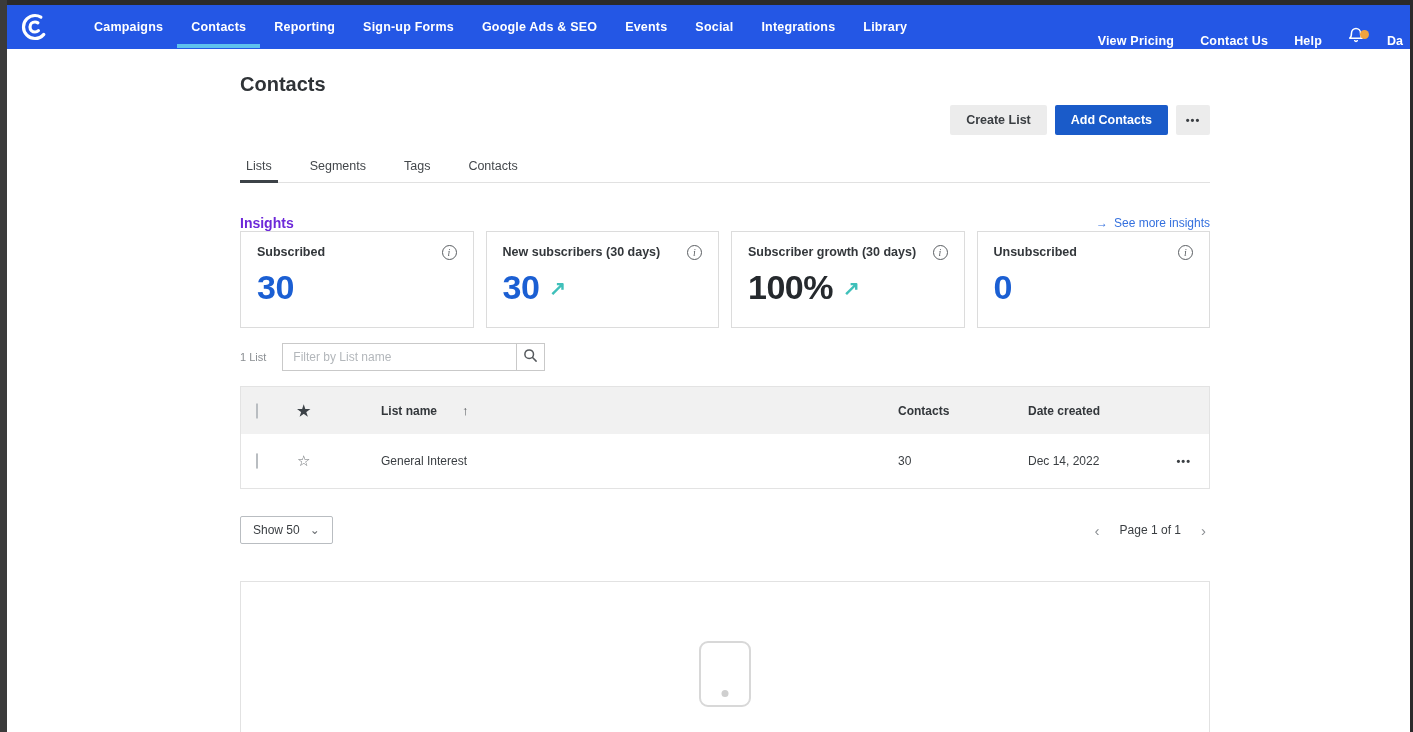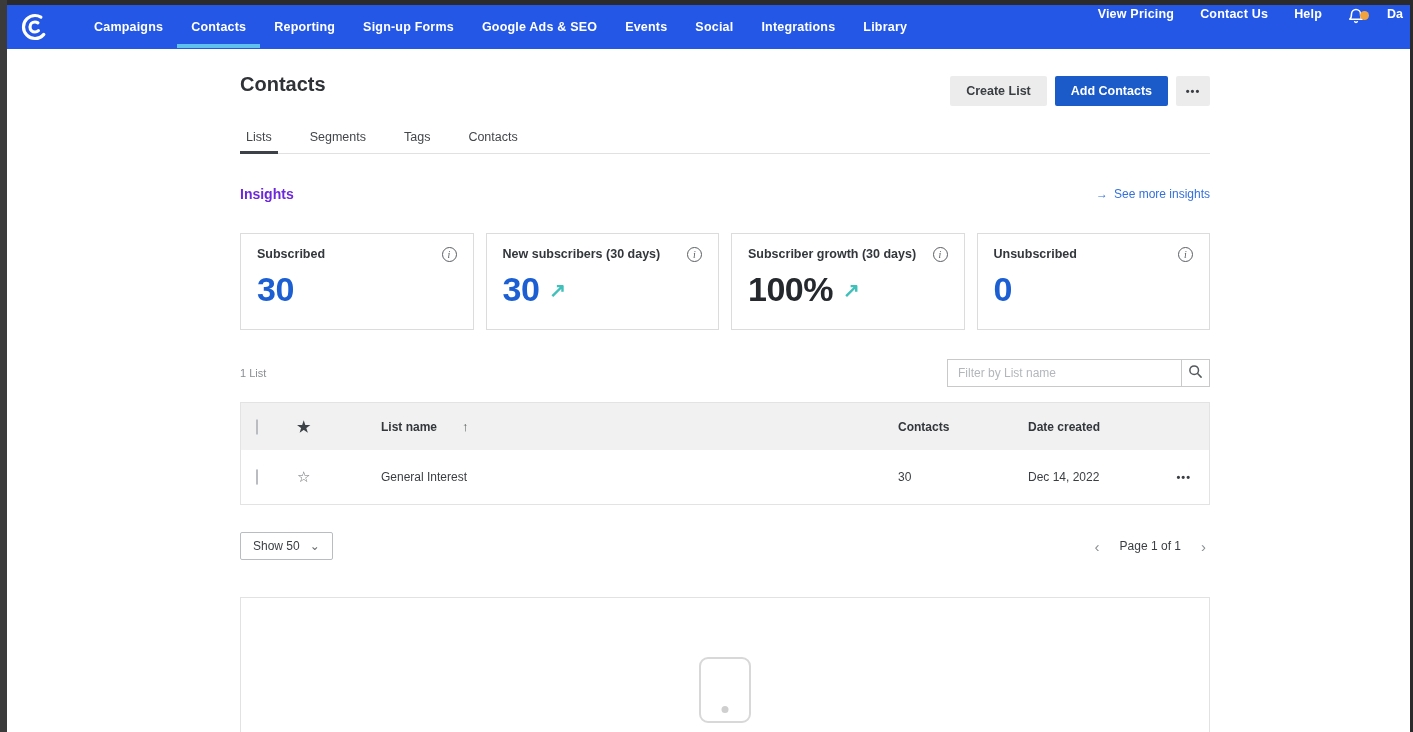--- a/index.html
+++ b/index.html
@@ -13,62 +13,62 @@
   .edge-right { position:absolute; top:0; right:0; width:3px; height:732px; background:#2b2b2b; z-index:50; }
 
   
   .nav { position:absolute; top:5px; left:0; width:1413px; height:44px; background:#2457e5;
          display:flex; align-items:center; padding:0 10px 0 14px; z-index:10;gap:12px; }
   .nav-logo { width:30px; height:30px; margin:0 18px 0 6px; flex:0 0 auto; }
   .nav-items { display:flex; align-items:stretch; height:41px; }
   .nav-item { display:flex; align-items:center; padding:0 14px; color:#fff; font-size:12.5px;
               font-weight:600; letter-spacing:.2px; cursor:pointer; position:relative; white-space:nowrap; }
   .nav-item.active::after { content:""; position:absolute; left:0; bottom:0; width:100%; height:4px; background:#5ec1ee; }
-  .nav-right { margin-left:auto; display:flex; align-items:flex-start; height:41px; }
+  .nav-right { margin-left:auto; display:flex; align-items:flex-end; height:41px; }
   .nav-right .nav-item { padding:0 13px; }
   .bell-wrap { position:relative; padding:0 12px; display:flex; align-items:center; cursor:pointer; }
   .bell-badge { position:absolute; right:8px; bottom:9px; width:9px; height:9px; border-radius:50%; background:#f0a33f; }
   .nav-account { color:#fff; font-size:12.5px; font-weight:600; padding-left:10px; white-space:nowrap; }
 
   
   .content { position:absolute; top:46px; left:240px; width:970px; }
 
   .page-head { display:flex; justify-content:space-between; align-items:flex-start; margin-top:27px; }
   .page-title { font-size:20px; font-weight:700; color:#2f3337; }
   .page-sub { margin-top:7px; font-size:12.5px; color:#43474b; }
   .link { color:#3470de; cursor:pointer; text-decoration:none; }
 
   .head-actions { display:flex; gap:8px; margin-top:3px; }
   .btn { height:30px; border:none; border-radius:2px; font-family:inherit; font-size:12.5px;
-         font-weight:600; cursor:pointer; display:inline-flex; align-items:center; justify-content:center; }
+         font-weight:600; cursor:pointer; display:inline-flex; align-items:center; justify-content:center;margin-top:29px; }
   .btn-secondary { background:#ececec; color:#3a3e42; padding:0 16px; }
   .btn-primary { background:#1a5bc9; color:#fff; padding:0 16px; }
   .btn-more { background:#ececec; color:#3a3e42; width:34px; letter-spacing:1px; font-size:11px; }
 
   .tabs { display:flex; gap:8px; margin-top:24px; border-bottom:1px solid #e1e1e1; }
   .tab { font-size:12.5px; color:#43474b; padding:0 6px 9px 6px; margin-right:18px; cursor:pointer; position:relative; }
   .tab.active { font-weight:400; }
   .tab.active::after { content:""; position:absolute; left:0; bottom:-1px; width:100%; height:3px; background:#3c4247; }
 
   .insights-head { display:flex; justify-content:space-between; align-items:center; margin-top:32px; }
   .insights-title { font-size:14px; font-weight:700; color:#6d28d9; }
   .see-more { font-size:12px; display:flex; align-items:center; gap:6px; }
 
-  .cards { display:flex; gap:12px; margin-top:31px; }
+  .cards { display:flex; gap:12px; }
   .card { flex:1; height:97px; border:1px solid #dcdcdc; background:#fff; padding:13px 16px; }
   .card-top { display:flex; justify-content:space-between; align-items:flex-start; }
   .card-label { font-size:12.5px; font-weight:600; color:#33373b; }
   .info-icon { width:15px; height:15px; border:1px solid #5a5e62; border-radius:50%; color:#5a5e62;
                font-size:10px; font-style:italic; font-family:"Liberation Serif", serif;
                display:flex; align-items:center; justify-content:center; cursor:pointer; flex:0 0 auto; }
   .card-value-row { display:flex; align-items:center; gap:10px; margin-top:8px; }
   .stat-value { font-size:34px; font-weight:800; letter-spacing:-.5px; }
   .trend-icon { color:#3fc0ba; font-size:20px; font-weight:700; }
 
-  .list-toolbar { display:flex; justify-content:space-between; align-items:center; margin-top:29px; }
+  .list-toolbar { display:flex; justify-content:flex-start; align-items:center; margin-top:15px;gap:16px; }
   .count-label { font-size:11px; color:#8a8e92; }
   .filter-group { display:flex; }
   .filter-input { width:234px; height:28px; border:1px solid #c9c9c9; border-right:none; padding:0 10px;
                   font-family:inherit; font-size:12px; color:#14532d; outline:none; }
   .filter-input::placeholder { color:#b3b7bb; }
   .search-btn { width:29px; height:28px; border:1px solid #c9c9c9; background:#fff; cursor:pointer;
                 display:flex; align-items:center; justify-content:center; }
 
   .table { margin-top:15px; border:1px solid #e3e3e3; }
   .trow { display:grid; grid-template-columns:56px 84px 517px 130px 130px auto; align-items:center; }

